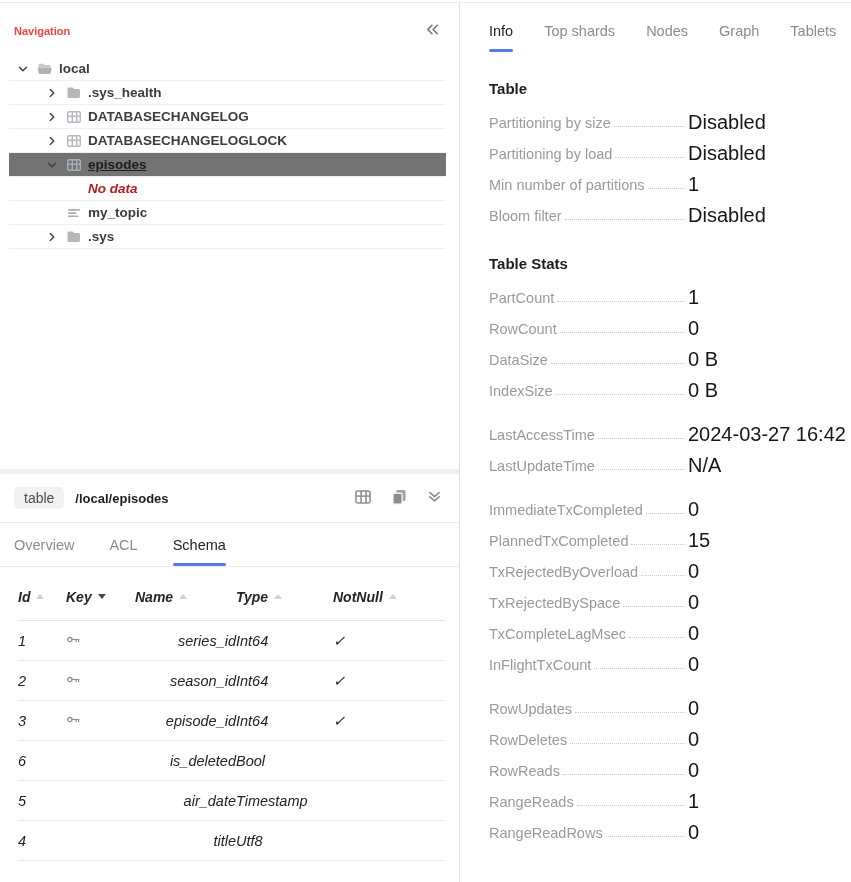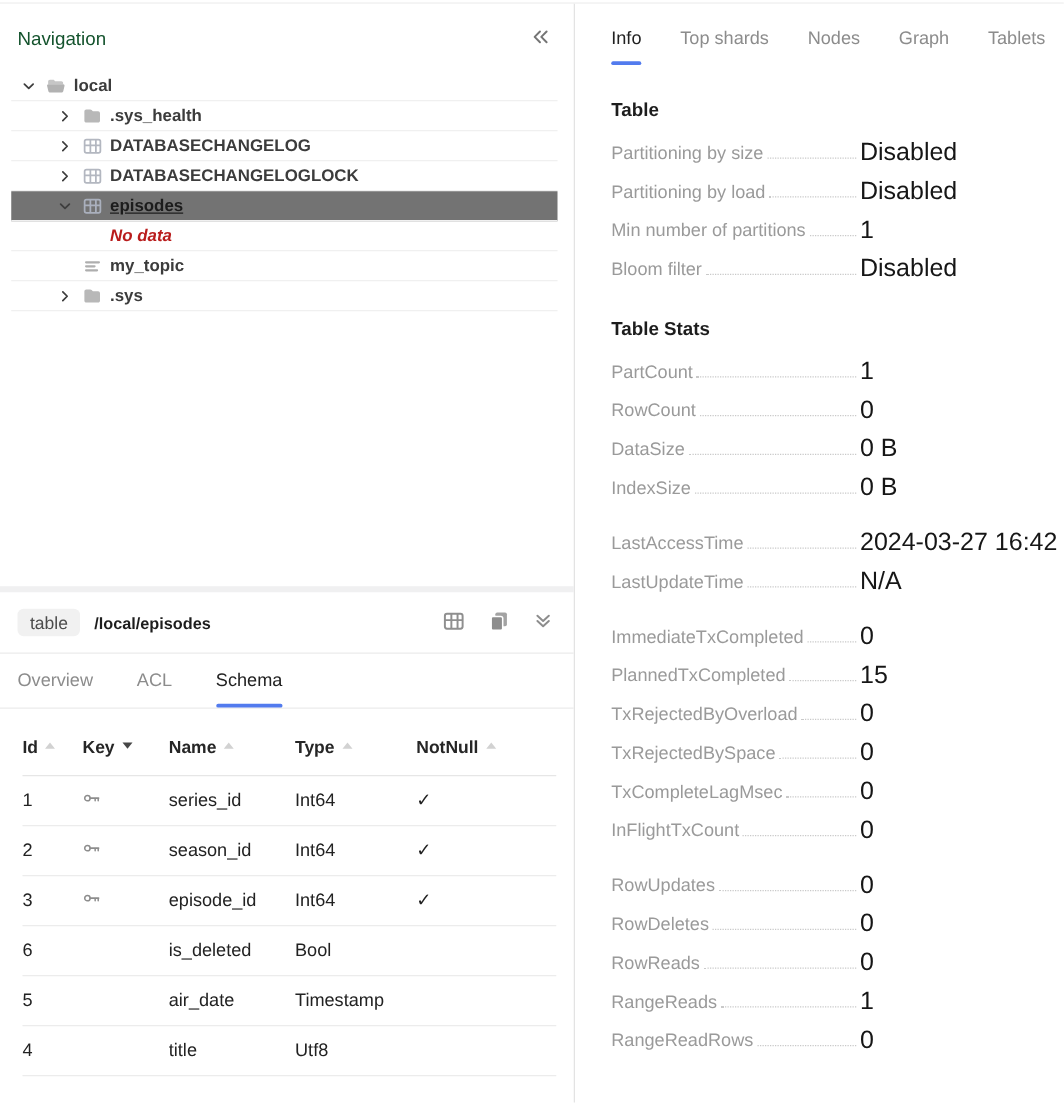--- a/index.html
+++ b/index.html
@@ -4,21 +4,21 @@
 <style>
   * { box-sizing: border-box; margin: 0; padding: 0; }
   html,body { width:851px; height:882px; background:#fff; overflow:hidden;
     font-family:"Liberation Sans", sans-serif; color:#1f1f1f; }
   .top-hairline { position:absolute; top:2px; left:0; right:0; height:1px; background:#ececec; }
 
   
   .nav-panel { position:absolute; top:3px; left:0; width:459px; height:466px; background:#fff; }
   .nav-header { display:flex; align-items:center; justify-content:space-between;
     padding:16px 16px 10px 14px; }
-  .nav-title { font-size:15px; font-weight:400; color:#14532d; }
+  .nav-title { font-size:11px; font-weight:700; color:#ef4444; }
   .icon-btn { background:none; border:none; cursor:pointer; display:flex; align-items:center;
     justify-content:center; padding:2px; }
   .tree { margin:4px 13px 0 9px; }
   .tree-row { display:flex; align-items:center; height:24px; column-gap:6px;
     border-bottom:1px solid #f0f0f0; cursor:pointer; }
   .tree-row.lvl0 { padding-left:6px; }
   .tree-row.lvl1 { padding-left:35px; }
   .tree-row.empty { padding-left:79px; }
   .tree-row.selected { background:#737373;text-decoration:underline; }
   .chev { width:16px; height:16px; display:flex; align-items:center; justify-content:center; flex:none; }
@@ -38,25 +38,25 @@
   .bp-path { font-size:13px; font-weight:700; color:#1d1d1d; margin-left:11px; flex:1; }
   .bp-actions { display:flex; align-items:center; gap:14px; margin-right:0; }
 
   .tabs { display:flex; padding:14px 14px 0; column-gap:35px; border-bottom:1px solid #ececec; }
   .tab { position:relative; font-size:14.5px; color:#8c8c8c; padding-bottom:13px; cursor:pointer;
     white-space:nowrap; background:none; border:none; font-family:inherit; }
   .tab.active { color:#222; }
   .tab.active::after { content:""; position:absolute; left:0; right:0; bottom:0; height:3px;
     border-radius:3px; background:#527bee; }
 
-  .schema-table { padding:0 14px 0 18px; }
+  .schema-table { padding:0 14px 0 18px;font-style:italic; }
   .st-header { display:flex; align-items:center; height:54px; padding-top:6px;
     border-bottom:1px solid #e6e6e6; }
   .st-row { display:flex; align-items:center; height:40px; border-bottom:1px solid #ececec; }
-  .col-id { width:48px; } .col-key { width:69px; } .col-name { width:101px; }
+  .col-id { width:48px; } .col-key { width:69px; } .col-name { width:101px;text-align:right; }
   .col-type { width:97px; } .col-notnull { flex:1; }
   .st-header .hcell { display:flex; align-items:center; gap:6px; font-size:14px; font-weight:700;
     color:#262626; cursor:pointer; }
   .st-row .cell { font-size:14.5px; color:#222; }
   .sort-asc { width:0; height:0; border-left:4px solid transparent; border-right:4px solid transparent;
     border-bottom:5px solid #d2d2d2; display:inline-block; }
   .sort-desc { width:0; height:0; border-left:4px solid transparent; border-right:4px solid transparent;
     border-top:5px solid #474747; display:inline-block; }
   .check { font-size:15px; color:#1b1b1b; }
 

